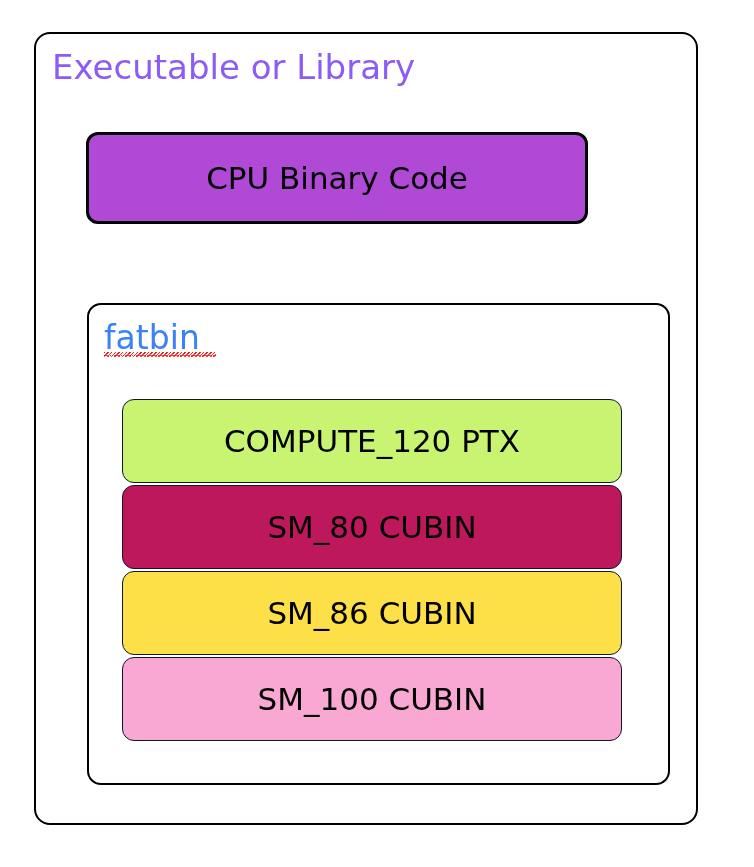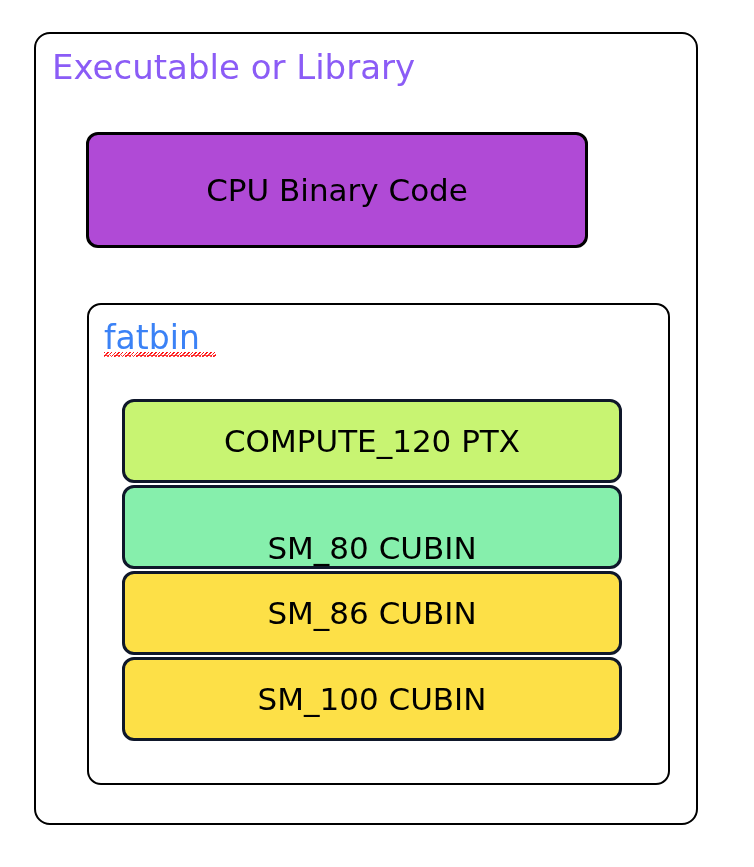--- a/index.html
+++ b/index.html
@@ -45,21 +45,21 @@
     color: #8b5cf6;
     white-space: nowrap;
   }
 
   
   .cpu-box {
     position: absolute;
     left: 86px;
     top: 132px;
     width: 502px;
-    height: 116px;
+    height: 92px;
     box-sizing: border-box;
     border: 3px solid #000000;
     border-radius: 12px;
     background: #b04ad6;
     display: flex;
     align-items: center;
     justify-content: center;
   }
   .cpu-box-label {
     font-size: 31px;
@@ -120,21 +120,21 @@
     position: absolute;
     left: 122px;
     top: 399px;
     width: 500px;
   }
   .code-box {
     position: relative;
     box-sizing: border-box;
     width: 500px;
     height: 84px;
-    border: 3px solid #0f172a;
+    border: 1px solid #0f172a;
     border-radius: 12px;
     margin-bottom: 2px;
     display: flex;
     align-items: center;
     justify-content: center;
   }
   .code-box:last-child { margin-bottom: 0; }
   .code-box-label {
     font-size: 31px;
     line-height: 36px;
@@ -157,26 +157,26 @@
   <div class="fatbin-box"></div>
   <div class="fatbin-title">fatbin</div>
   <div class="spell-underline"></div>
 
   <div class="code-stack">
 
     <div class="code-box" style="background:#c8f472;">
       <span class="code-box-label">COMPUTE_120 PTX</span>
     </div>
 
-    <div class="code-box" style="background:#86efac;align-items:flex-end;">
+    <div class="code-box" style="background:#be185d;">
       <span class="code-box-label">SM_80 CUBIN</span>
     </div>
 
     <div class="code-box" style="background:#fde047;">
       <span class="code-box-label">SM_86 CUBIN</span>
     </div>
 
-    <div class="code-box" style="background:#fde047;">
+    <div class="code-box" style="background:#f9a8d4;">
       <span class="code-box-label">SM_100 CUBIN</span>
     </div>
 
   </div>
 </div>
 
 </body></html>

